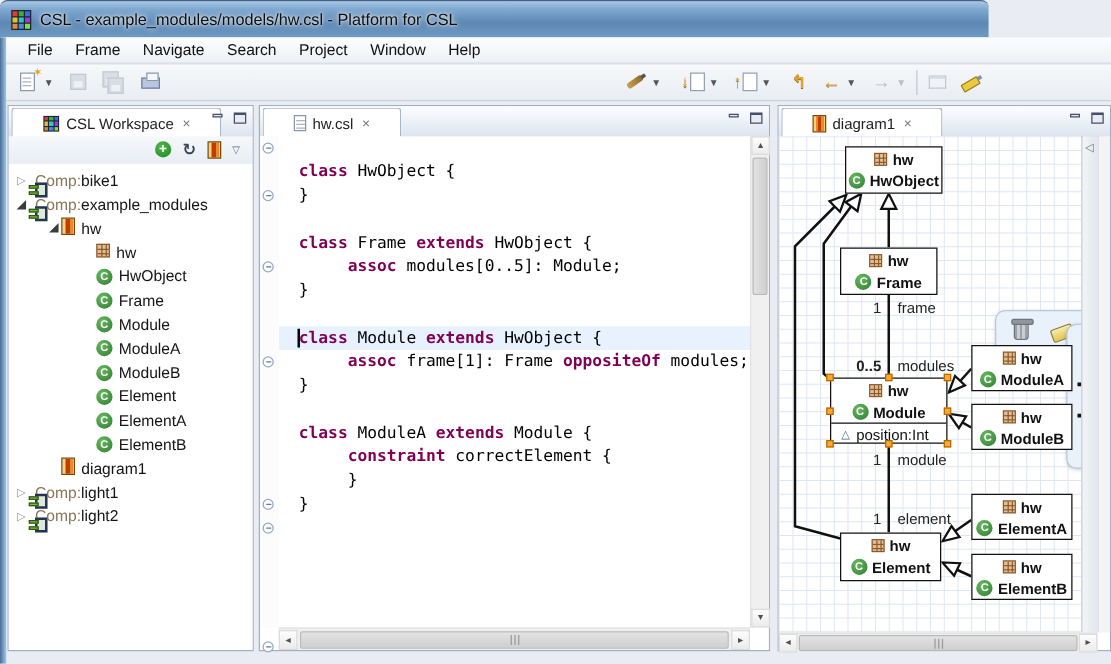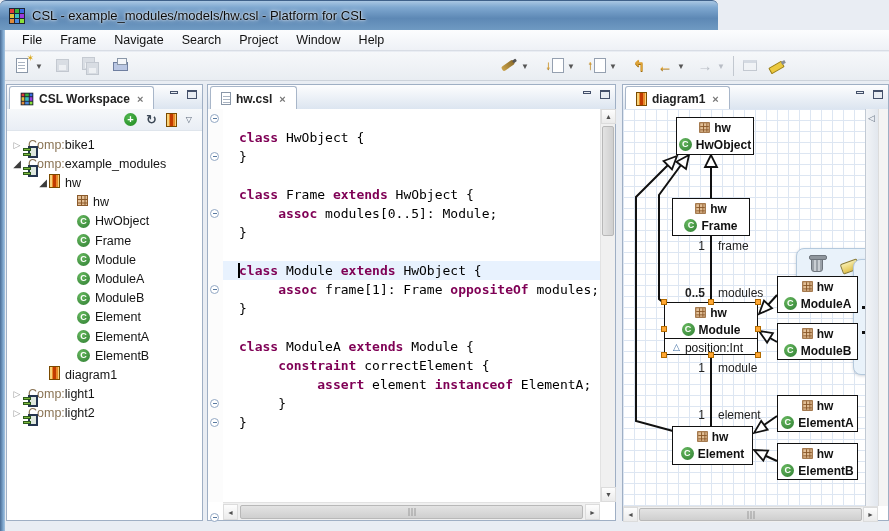--- a/index.html
+++ b/index.html
@@ -1,19 +1,19 @@
 <!DOCTYPE html>
 <html><head>
 <meta charset="utf-8">
 <style>
   html,body{margin:0;padding:0;}
   body{width:889px;height:531px;overflow:hidden;background:#e9edf3;
        font-family:"Liberation Sans","DejaVu Sans",sans-serif;position:relative;}
   
-  .titlebar{position:absolute;left:0;top:0;width:718px;height:30px;
+  .titlebar{position:absolute;left:0;top:0;width:791px;height:30px;
     background:linear-gradient(180deg,#a9c7e3 0%,#7fa8d0 22%,#5d88b5 60%,#6f9ac2 100%);
     border-top:1px solid #3f618a;border-radius:6px 6px 0 0;box-sizing:border-box;padding-left:36px;}
   .title-text{position:absolute;left:32px;top:7px;font-size:13px;color:#0b0b0b;
     text-shadow:0 0 5px rgba(255,255,255,.95),0 0 2px rgba(255,255,255,.9);}
   .app-icon{position:absolute;left:9px;top:7px;width:16px;height:16px;background:#1d2533;
     display:grid;grid-template-columns:repeat(3,1fr);grid-template-rows:repeat(3,1fr);gap:1px;padding:1px;box-sizing:border-box;}
   .app-icon i{display:block;}
   .frame-left{position:absolute;left:0;top:30px;width:5px;height:501px;
     background:linear-gradient(90deg,#4a6d96,#86aed4 70%,#a8c4de);}
   .menubar{position:absolute;left:5px;top:30px;width:884px;height:21px;
@@ -43,21 +43,21 @@
   .i-anno-arrow{position:absolute;left:0px;top:2px;font-size:12px;font-weight:bold;color:#dfa335;text-shadow:0 1px 0 #9a6a10;}
   .i-window{position:absolute;left:2px;top:4px;width:14px;height:11px;border:1px solid #9aa2ae;background:#f2f4f6;box-sizing:border-box;border-top:3px solid #b9c2cf;}
   .i-highlighter{position:absolute;left:2px;top:8px;width:13px;height:5px;background:#ecc93f;border:1px solid #9a7d10;transform:rotate(-30deg);border-radius:1px;}
   .i-highlighter:after{content:"";position:absolute;right:-4px;top:0px;width:4px;height:3px;background:#8a8f99;}
   
   .panel{position:absolute;background:#fff;border:1px solid #9fafc4;box-sizing:border-box;}
   .tabbar{position:absolute;left:0;top:0;right:0;height:24px;
     background:linear-gradient(180deg,#fdfdfe,#dce5f0);border-bottom:1px solid #c3cedd;}
   .tab{position:absolute;left:2px;top:1px;height:23px;background:#fff;
     border:1px solid #a8b6c9;border-bottom:none;border-radius:3px 3px 0 0;
-    display:flex;align-items:center;padding:0 10px;gap:5px;font-size:12px;color:#222;font-weight:bold;}
+    display:flex;align-items:center;padding:0 24px;gap:5px;font-size:12px;color:#222;}
   .tab .x{color:#777;font-size:11px;margin-left:2px;}
   .minmax{position:absolute;right:5px;top:5px;display:flex;gap:8px;}
   .mm-min{width:10px;height:9px;position:relative;}
   .mm-min:after{content:"";position:absolute;left:1px;top:1px;width:8px;height:3px;border:1px solid #44506a;background:#e8ecf2;box-sizing:border-box;}
   .mm-max{width:10px;height:9px;border:1px solid #44506a;border-top:2px solid #44506a;background:#e8ecf2;box-sizing:border-box;}
   
   .viewbar{position:absolute;left:0;top:24px;right:0;height:22px;background:linear-gradient(180deg,#f6f8fa,#e9eef5);
     border-bottom:1px solid #dfe5ec;display:flex;justify-content:flex-end;align-items:center;gap:9px;padding-right:10px;box-sizing:border-box;}
   .tree{position:absolute;left:0;top:46px;right:0;bottom:0;background:#fff;overflow:hidden;}
   .tree-row{position:absolute;height:19px;display:flex;align-items:center;font-size:12.5px;white-space:nowrap;}
@@ -368,21 +368,20 @@
         <div class="code-line"><span class="k">class</span><span class="p"> Frame </span><span class="k">extends</span><span class="p"> HwObject {</span></div>
         <div class="code-line"><span class="p">     </span><span class="k">assoc</span><span class="p"> modules[0..5]: Module;</span></div>
         <div class="code-line"><span class="p">}</span></div>
         <div class="code-line"></div>
         <div class="code-line cur"><span class="k">class</span><span class="p"> Module </span><span class="k">extends</span><span class="p"> HwObject {</span><span class="caret"></span></div>
         <div class="code-line"><span class="p">     </span><span class="k">assoc</span><span class="p"> frame[1]: Frame </span><span class="k">oppositeOf</span><span class="p"> modules;</span></div>
         <div class="code-line"><span class="p">}</span></div>
         <div class="code-line"></div>
         <div class="code-line"><span class="k">class</span><span class="p"> ModuleA </span><span class="k">extends</span><span class="p"> Module {</span></div>
         <div class="code-line"><span class="p">     </span><span class="k">constraint</span><span class="p"> correctElement {</span></div>
-        <div class="code-line"><span class="p">          </span><span class="k">assert</span><span class="p"> element </span><span class="k">instanceof</span><span class="p"> ElementA;</span></div>
         <div class="code-line"><span class="p">     }</span></div>
         <div class="code-line"><span class="p">}</span></div>
         <div class="code-line"></div>
       </div>
     <div class="sb-v">
       <div class="sb-btn" style="left:0;top:0">▲</div>
       <div class="sb-thumb" style="left:1px;right:1px;top:17px;height:110px"></div>
       <div class="sb-btn" style="left:0;bottom:0">▼</div>
     </div>
     <div class="sb-h">

